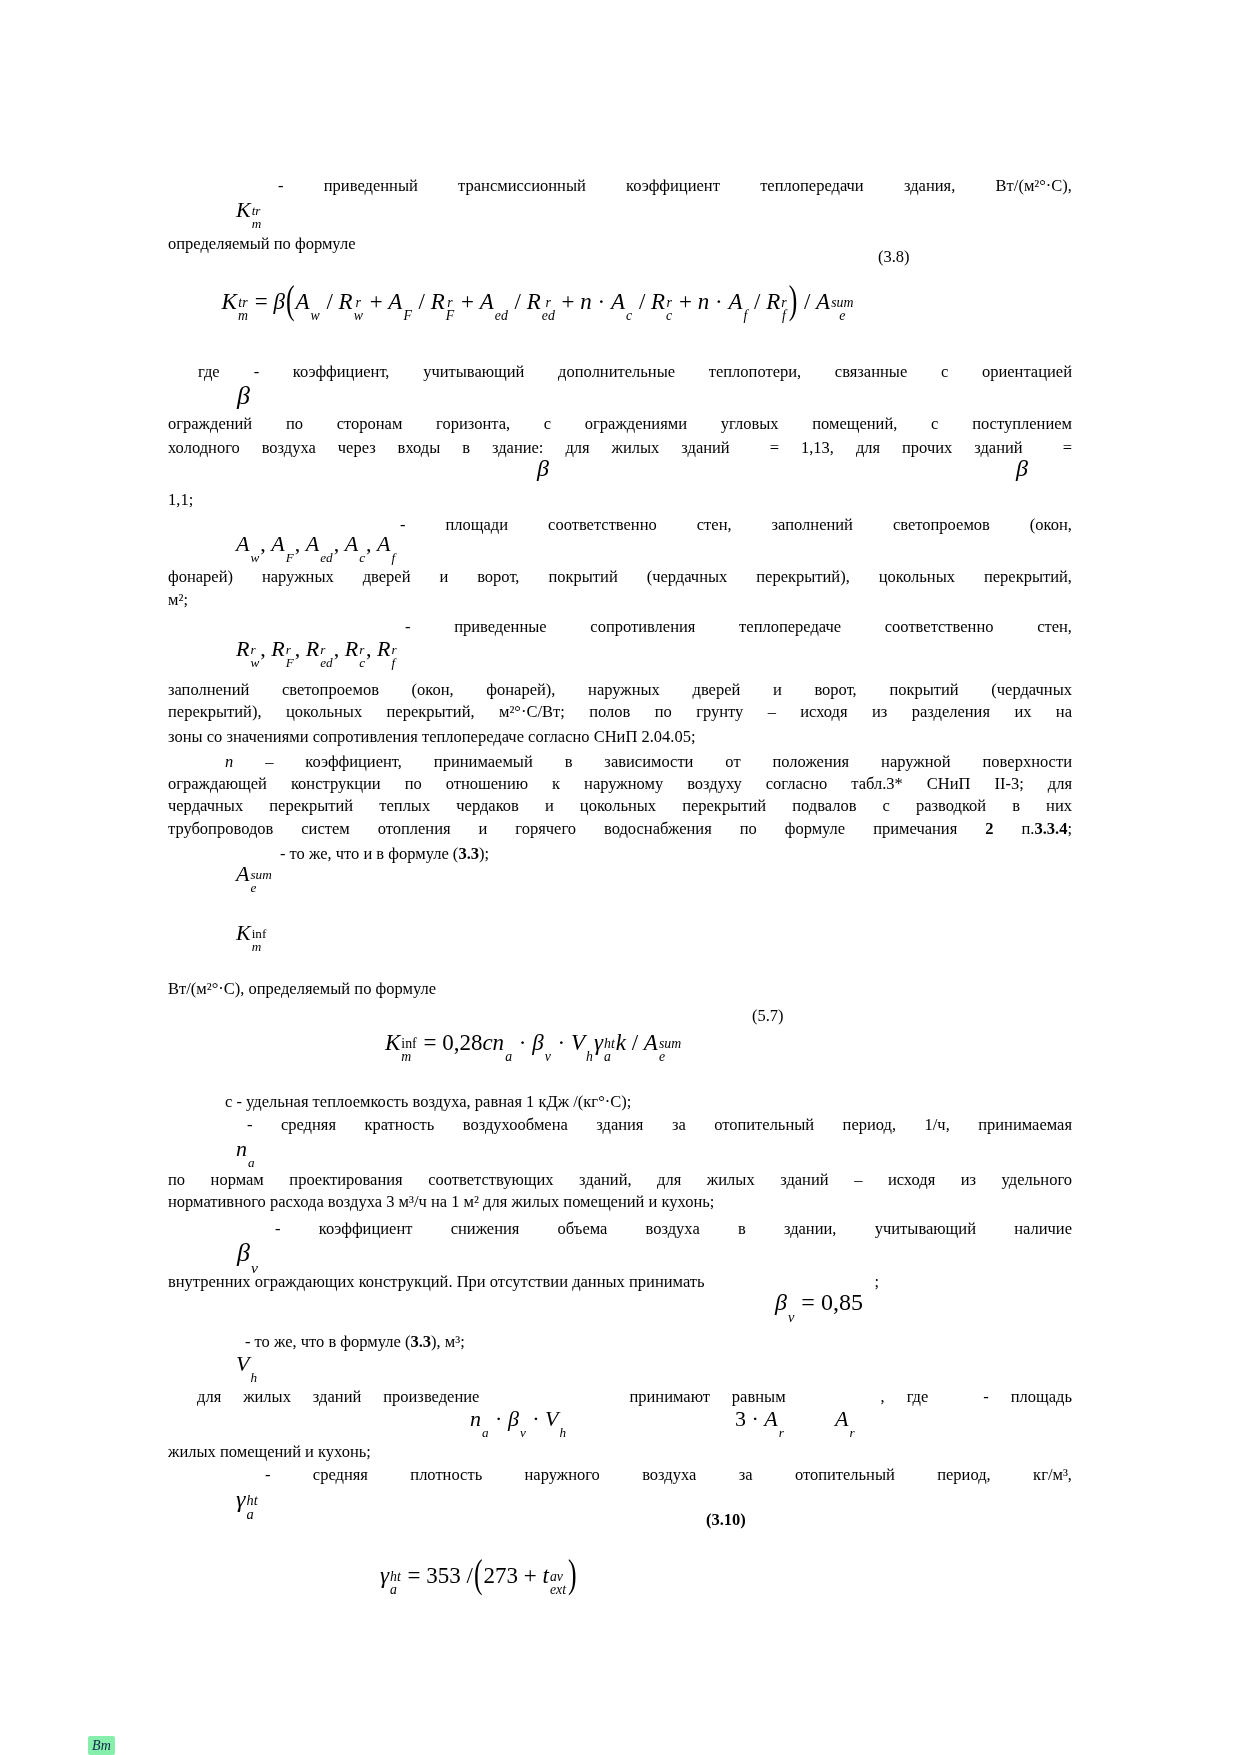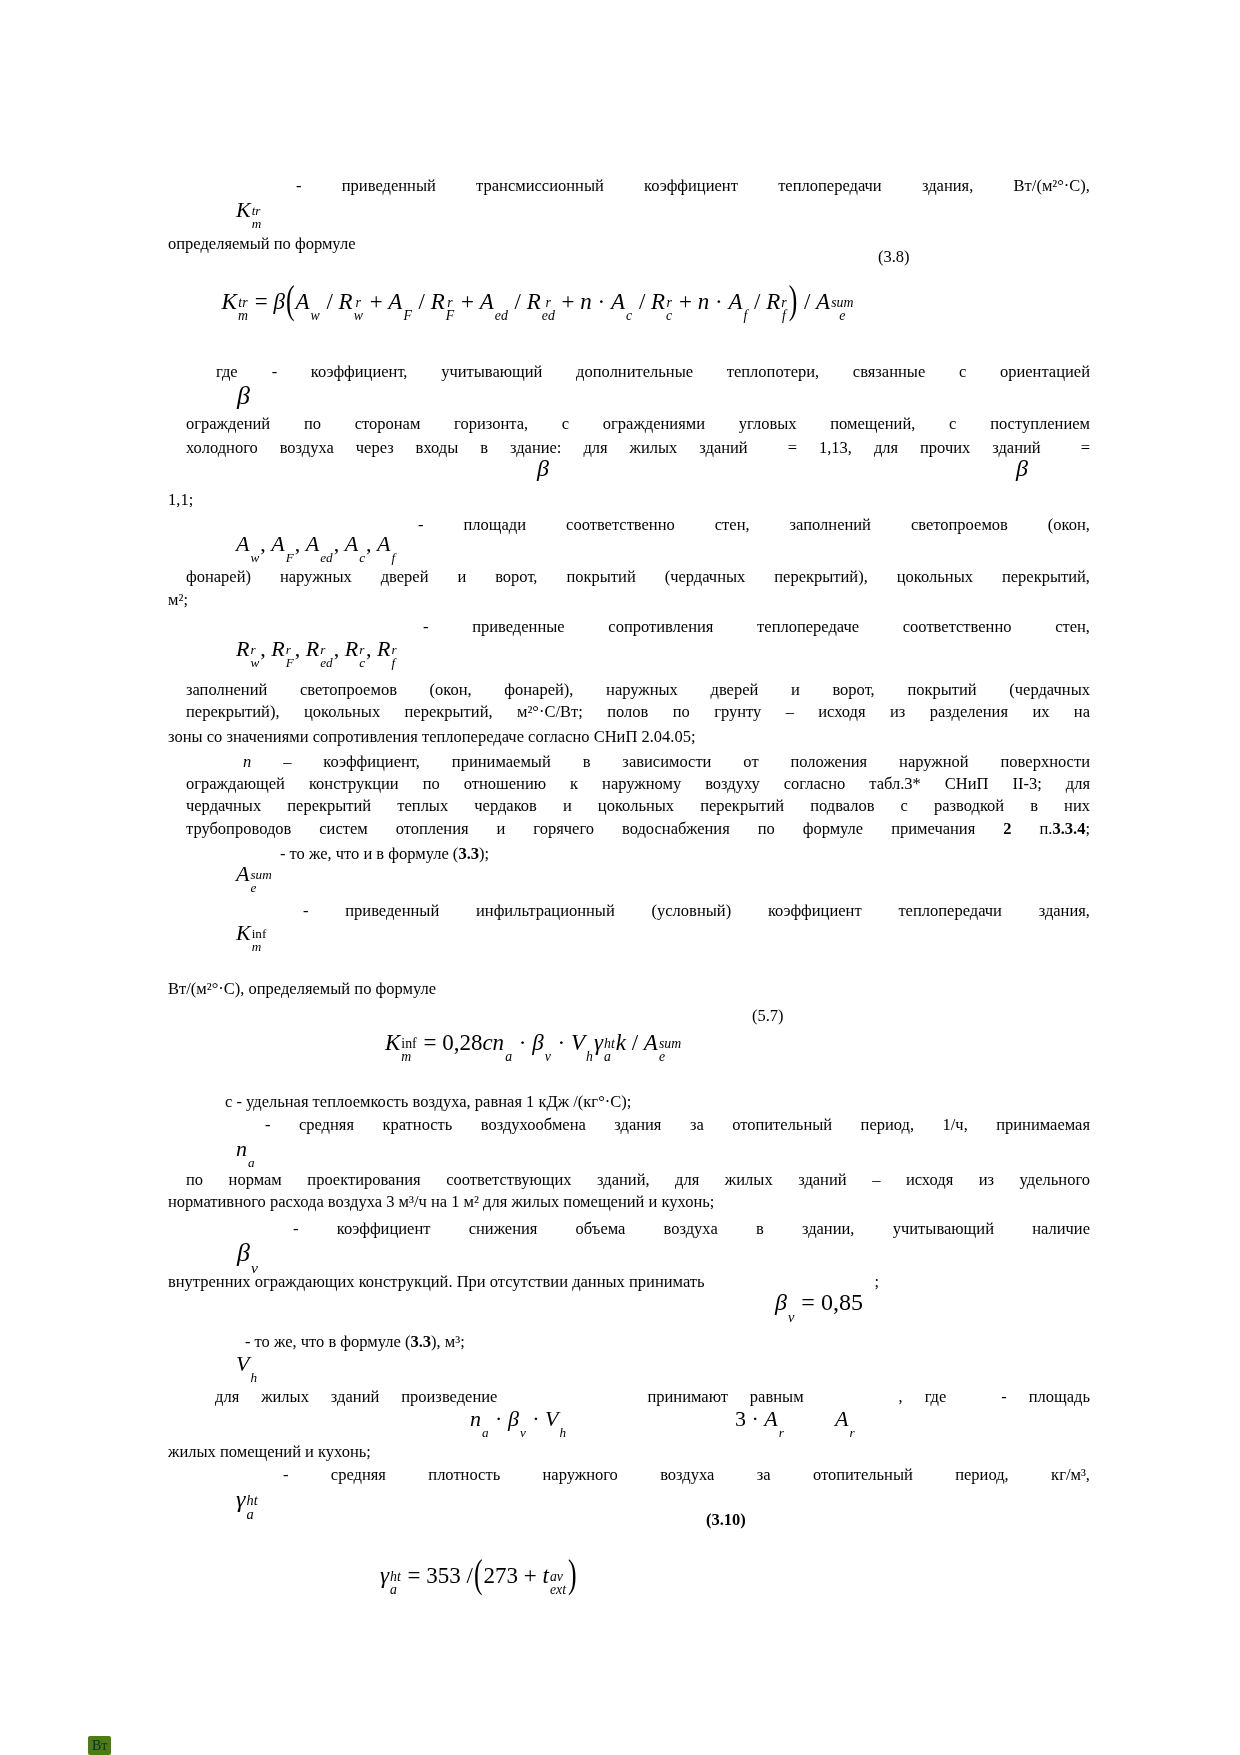--- a/index.html
+++ b/index.html
@@ -1,35 +1,35 @@
 <!DOCTYPE html>
 <html><head>
 <meta charset="utf-8">
 <style>
   html,body{margin:0;padding:0;background:#ffffff;}
   #page{position:relative;width:1240px;height:1755px;background:#ffffff;
         font-family:"Liberation Serif","DejaVu Serif",serif;color:#000;overflow:hidden;}
   .ln{position:absolute;font-size:16.5px;line-height:1.3;}
-  .a-j{text-align:justify;text-align-last:justify;margin-left:18px;}
+  .a-j{text-align:justify;text-align-last:justify;}
   .a-c{text-align:center;text-align-last:center;}
   .math{white-space:nowrap;line-height:1.15;}
   .i{font-style:italic;}
   .b{font-weight:bold;}
   .gap{display:inline-block;height:1px;}
   .ss{display:inline-block;vertical-align:-0.48em;line-height:0.92;text-align:left;margin-left:1px;margin-right:1px;}
   .ss .sup,.ss .sub{display:block;font-size:0.6em;}
   .par{display:inline-block;transform:scaleY(1.55);transform-origin:50% 52%;font-size:1.12em;font-weight:400;padding:0 1px;}
   #chip{position:absolute;left:88px;top:1736px;padding:0 4px;font-size:14px;line-height:19px;
         color:#0d2748;border-radius:2px;display:inline-block;}
 </style>
 </head>
 <body>
 
 <div id="page">
-  <span id="chip" style="background: #4d7c0f;">Вт</span>
+  <span id="chip" style="background: #86efac; font-style: italic;">Вт</span>
 <div class="ln a-j" style="top: 175px; left: 168px; width: 904px; text-indent: 110px;"><span><span class="">- приведенный трансмиссионный коэффициент теплопередачи здания, Вт/(м²°·С),</span></span></div>
     <div class="ln math" style="top: 197px; left: 236px; font-size: 22px;"><span><span class="i">K</span><span class="ss"><span class="sup i">tr</span><span class="sub i">m</span></span></span></div>
     <div class="ln" style="top: 233px; left: 168px;"><span><span class="">определяемый по формуле</span></span></div>
     <div class="ln" style="top: 246px; left: 878px;"><span><span class="">(3.8)</span></span></div>
     <div class="ln a-c math" style="top: 286px; left: 168px; width: 740px; font-size: 23px;"><span><span class="i">K</span><span class="ss"><span class="sup i">tr</span><span class="sub i">m</span></span></span><span><span class=""> = </span></span><span><span class="i">β</span></span><span class="par">(</span><span><span class="i">A</span><span class="ss"><span class="sup i">&nbsp;</span><span class="sub i">w</span></span></span><span><span class=""> / </span></span><span><span class="i">R</span><span class="ss"><span class="sup i">r</span><span class="sub i">w</span></span></span><span><span class=""> + </span></span><span><span class="i">A</span><span class="ss"><span class="sup i">&nbsp;</span><span class="sub i">F</span></span></span><span><span class=""> / </span></span><span><span class="i">R</span><span class="ss"><span class="sup i">r</span><span class="sub i">F</span></span></span><span><span class=""> + </span></span><span><span class="i">A</span><span class="ss"><span class="sup i">&nbsp;</span><span class="sub i">ed</span></span></span><span><span class=""> / </span></span><span><span class="i">R</span><span class="ss"><span class="sup i">r</span><span class="sub i">ed</span></span></span><span><span class=""> + </span></span><span><span class="i">n</span></span><span><span class=""> · </span></span><span><span class="i">A</span><span class="ss"><span class="sup i">&nbsp;</span><span class="sub i">c</span></span></span><span><span class=""> / </span></span><span><span class="i">R</span><span class="ss"><span class="sup i">r</span><span class="sub i">c</span></span></span><span><span class=""> + </span></span><span><span class="i">n</span></span><span><span class=""> · </span></span><span><span class="i">A</span><span class="ss"><span class="sup i">&nbsp;</span><span class="sub i">f</span></span></span><span><span class=""> / </span></span><span><span class="i">R</span><span class="ss"><span class="sup i">r</span><span class="sub i">f</span></span></span><span class="par">)</span><span><span class=""> / </span></span><span><span class="i">A</span><span class="ss"><span class="sup i">sum</span><span class="sub i">e</span></span></span></div>
     <div class="ln a-j" style="top: 361px; left: 168px; width: 904px; text-indent: 30px;"><span><span class="">где</span></span><span class="gap" style="width: 34px;"></span><span><span class="">- коэффициент, учитывающий дополнительные теплопотери, связанные с ориентацией</span></span></div>
     <div class="ln math" style="top: 381px; left: 237px; font-size: 26px;"><span><span class="i">β</span></span></div>
     <div class="ln a-j" style="top: 413px; left: 168px; width: 904px;"><span><span class="">ограждений по сторонам горизонта, с ограждениями угловых помещений, с поступлением</span></span></div>
     <div class="ln a-j" style="top: 437px; left: 168px; width: 904px;"><span><span class="">холодного воздуха через входы в здание: для жилых зданий</span></span><span class="gap" style="width: 40px;"></span><span><span class="">= 1,13, для прочих зданий</span></span><span class="gap" style="width: 40px;"></span><span><span class="">=</span></span></div>
     <div class="ln math" style="top: 455px; left: 537px; font-size: 24px;"><span><span class="i">β</span></span></div>
@@ -43,21 +43,20 @@
     <div class="ln math" style="top: 636px; left: 236px; font-size: 22px;"><span><span class="i">R</span><span class="ss"><span class="sup i">r</span><span class="sub i">w</span></span></span><span><span class="">, </span></span><span><span class="i">R</span><span class="ss"><span class="sup i">r</span><span class="sub i">F</span></span></span><span><span class="">, </span></span><span><span class="i">R</span><span class="ss"><span class="sup i">r</span><span class="sub i">ed</span></span></span><span><span class="">, </span></span><span><span class="i">R</span><span class="ss"><span class="sup i">r</span><span class="sub i">c</span></span></span><span><span class="">, </span></span><span><span class="i">R</span><span class="ss"><span class="sup i">r</span><span class="sub i">f</span></span></span></div>
     <div class="ln a-j" style="top: 679px; left: 168px; width: 904px;"><span><span class="">заполнений светопроемов (окон, фонарей), наружных дверей и ворот, покрытий (чердачных</span></span></div>
     <div class="ln a-j" style="top: 701px; left: 168px; width: 904px;"><span><span class="">перекрытий), цокольных перекрытий, м²°·С/Вт; полов по грунту – исходя из разделения их на</span></span></div>
     <div class="ln" style="top: 726px; left: 168px;"><span><span class="">зоны со значениями сопротивления теплопередаче согласно СНиП 2.04.05;</span></span></div>
     <div class="ln a-j" style="top: 751px; left: 168px; width: 904px; text-indent: 57px;"><span><span class="i">n</span></span><span><span class=""> – коэффициент, принимаемый в зависимости от положения наружной поверхности</span></span></div>
     <div class="ln a-j" style="top: 773px; left: 168px; width: 904px;"><span><span class="">ограждающей конструкции по отношению к наружному воздуху согласно табл.3* СНиП II-3; для</span></span></div>
     <div class="ln a-j" style="top: 795px; left: 168px; width: 904px;"><span><span class="">чердачных перекрытий теплых чердаков и цокольных перекрытий подвалов с разводкой в них</span></span></div>
     <div class="ln a-j" style="top: 818px; left: 168px; width: 904px;"><span><span class="">трубопроводов систем отопления и горячего водоснабжения по формуле примечания </span></span><span><span class="b">2</span></span><span><span class=""> п.</span></span><span><span class="b">3.3.4</span></span><span><span class="">;</span></span></div>
     <div class="ln" style="top: 843px; left: 280px;"><span><span class="">- то же, что и в формуле (</span></span><span><span class="b">3.3</span></span><span><span class="">);</span></span></div>
     <div class="ln math" style="top: 861px; left: 236px; font-size: 22px;"><span><span class="i">A</span><span class="ss"><span class="sup i">sum</span><span class="sub i">e</span></span></span></div>
-    <div class="ln a-j" style="top: 900px; left: 168px; width: 904px; text-indent: 117px;"><span><span class="">- приведенный инфильтрационный (условный) коэффициент теплопередачи здания,</span></span></div>
     <div class="ln math" style="top: 920px; left: 236px; font-size: 22px;"><span><span class="i">K</span><span class="ss"><span class="sup">inf</span><span class="sub i">m</span></span></span></div>
     <div class="ln" style="top: 955px; left: 168px; margin-top: 23px;"><span><span class="">Вт/(м²°·С), определяемый по формуле</span></span></div>
     <div class="ln" style="top: 1005px; left: 752px;"><span><span class="">(5.7)</span></span></div>
     <div class="ln math" style="top: 1030px; left: 385px; font-size: 23px;"><span><span class="i">K</span><span class="ss"><span class="sup">inf</span><span class="sub i">m</span></span></span><span><span class=""> = 0,28</span></span><span><span class="i">cn</span><span class="ss"><span class="sup i">&nbsp;</span><span class="sub i">a</span></span></span><span><span class=""> · </span></span><span><span class="i">β</span><span class="ss"><span class="sup i">&nbsp;</span><span class="sub i">v</span></span></span><span><span class=""> · </span></span><span><span class="i">V</span><span class="ss"><span class="sup i">&nbsp;</span><span class="sub i">h</span></span></span><span><span class="i">γ</span><span class="ss"><span class="sup i">ht</span><span class="sub i">a</span></span></span><span><span class="i">k</span></span><span><span class=""> / </span></span><span><span class="i">A</span><span class="ss"><span class="sup i">sum</span><span class="sub i">e</span></span></span></div>
     <div class="ln" style="top: 1091px; left: 168px; text-indent: 57px;"><span><span class="">с - удельная теплоемкость воздуха, равная 1 кДж /(кг°·С);</span></span></div>
     <div class="ln a-j" style="top: 1114px; left: 168px; width: 904px; text-indent: 79px;"><span><span class="">- средняя кратность воздухообмена здания за отопительный период, 1/ч, принимаемая</span></span></div>
     <div class="ln math" style="top: 1136px; left: 236px; font-size: 22px;"><span><span class="i">n</span><span class="ss"><span class="sup i">&nbsp;</span><span class="sub i">a</span></span></span></div>
     <div class="ln a-j" style="top: 1169px; left: 168px; width: 904px;"><span><span class="">по нормам проектирования соответствующих зданий, для жилых зданий – исходя из удельного</span></span></div>
     <div class="ln" style="top: 1191px; left: 168px;"><span><span class="">нормативного расхода воздуха 3 м³/ч на 1 м² для жилых помещений и кухонь;</span></span></div>
     <div class="ln a-j" style="top: 1218px; left: 168px; width: 904px; text-indent: 107px;"><span><span class="">- коэффициент снижения объема воздуха в здании, учитывающий наличие</span></span></div>

